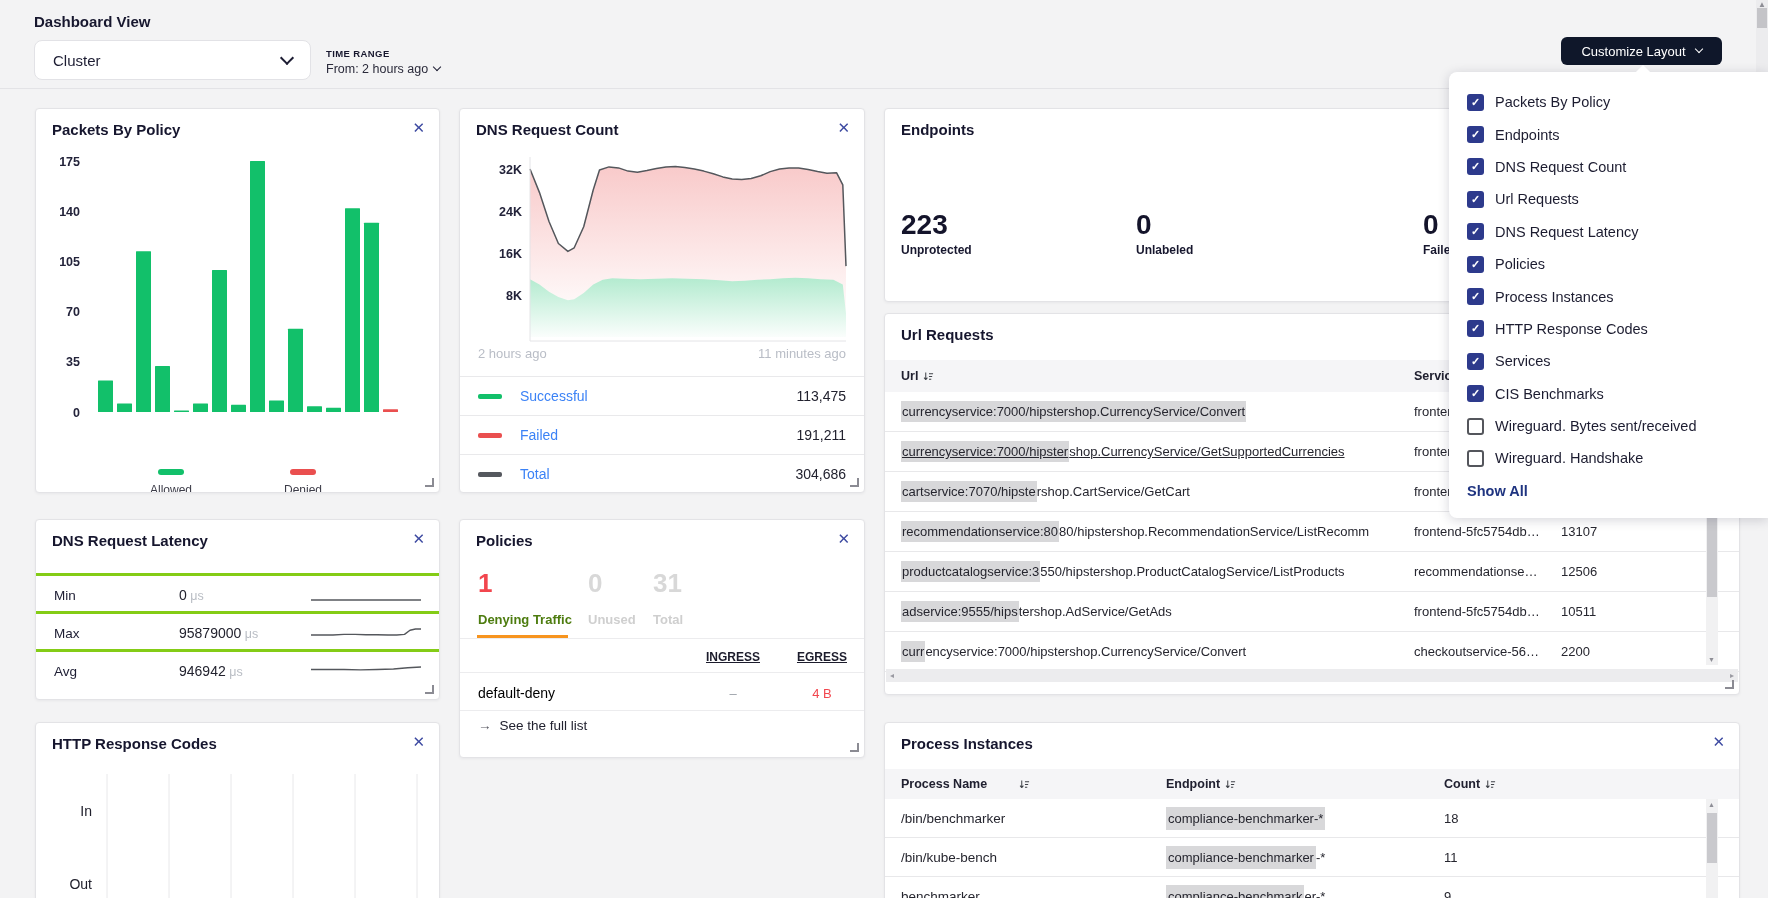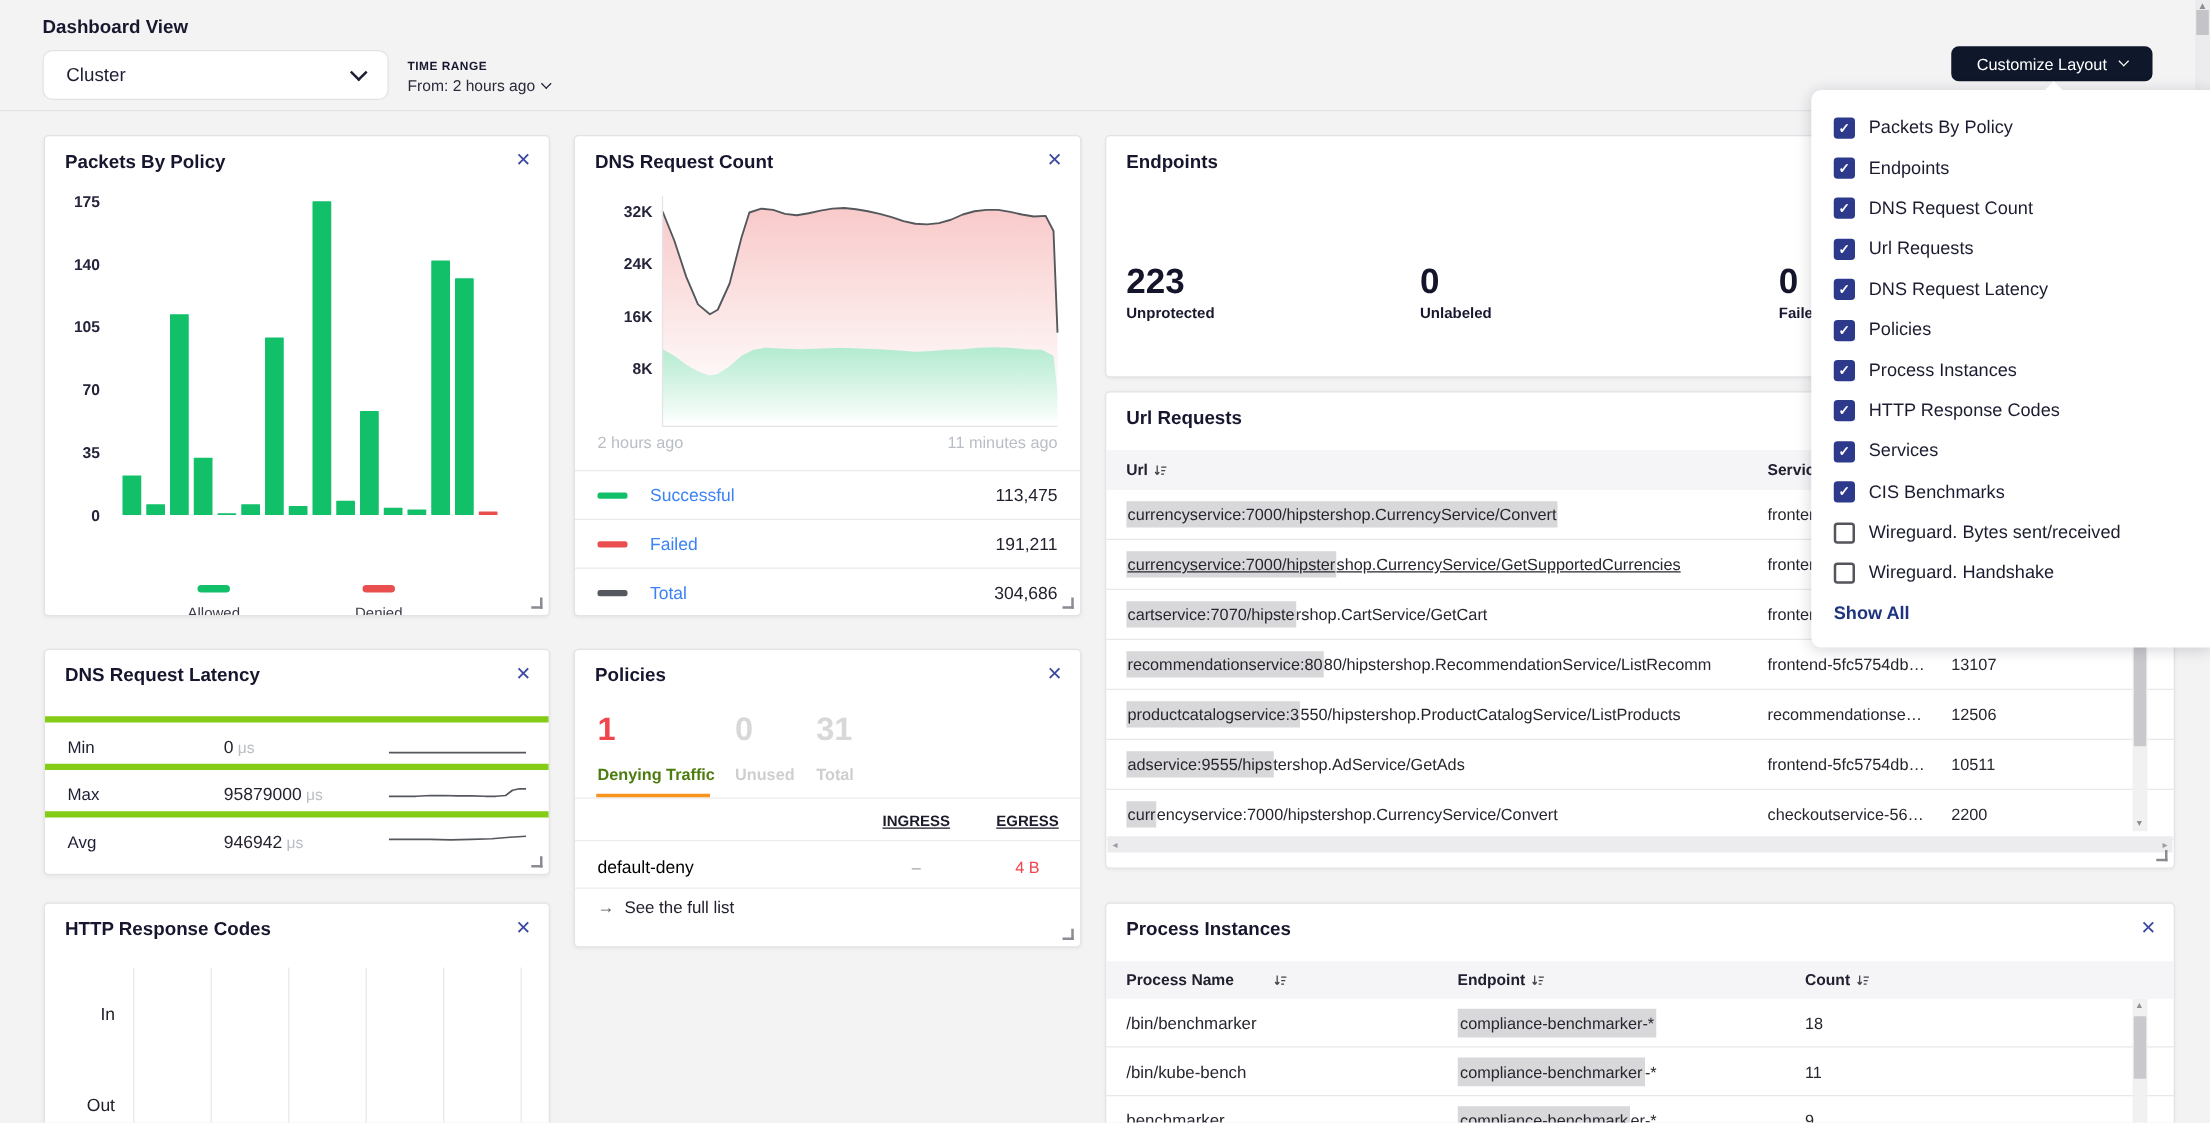--- a/index.html
+++ b/index.html
@@ -59,21 +59,21 @@
   .th{font-size:12.5px;font-weight:bold;color:#202030;display:flex;align-items:center;gap:5px;position:absolute;cursor:pointer;}
   .trow{height:39px;border-bottom:1px solid #e8e8ea;position:relative;}
   .tcell{position:absolute;top:0;height:100%;display:flex;align-items:center;font-size:13px;color:#26262f;white-space:nowrap;overflow:hidden;}
   .hlbg{background:#d8d8da;padding:3px 1px;}
   .vscroll{position:absolute;width:12px;background:#f1f1f2;}
   .vscroll .vthumb{position:absolute;left:1px;width:10px;background:#c9c9cd;}
   .vscroll .var{position:absolute;left:2px;font-size:7px;color:#8e8e96;}
   .hscroll{position:absolute;left:1px;right:1px;height:13px;background:#ececee;}
   .hscroll .ar{position:absolute;top:2px;font-size:8px;color:#9a9aa2;}
   
-  .lat-row{position:absolute;left:0;width:403px;height:38px;border-top:5px solid #84cc16;display:flex;align-items:center;}
+  .lat-row{position:absolute;left:0;width:403px;height:38px;border-top:3px solid #84cc16;display:flex;align-items:center;}
   .lat-row .lab{position:absolute;left:18px;font-size:13.5px;color:#1d1d33;}
   .lat-row .val{position:absolute;left:143px;font-size:14px;color:#23232f;}
   .lat-row .unit{color:#b9bdc4;font-size:12.5px;}
   .lat-row svg{position:absolute;left:275px;top:11px;}
   
   .pol-num{position:absolute;font-size:26px;font-weight:bold;}
   .pol-lab{position:absolute;font-size:13px;font-weight:bold;}
   .pol-underline{position:absolute;left:17px;top:115px;width:91px;height:3px;background:#f7941e;}
   .pol-sep{position:absolute;left:0;right:0;height:1px;background:#ececee;}
   .pol-colhdr{position:absolute;top:130px;width:80px;text-align:center;font-size:12px;font-weight:bold;color:#1c1c2c;text-decoration:underline;}

